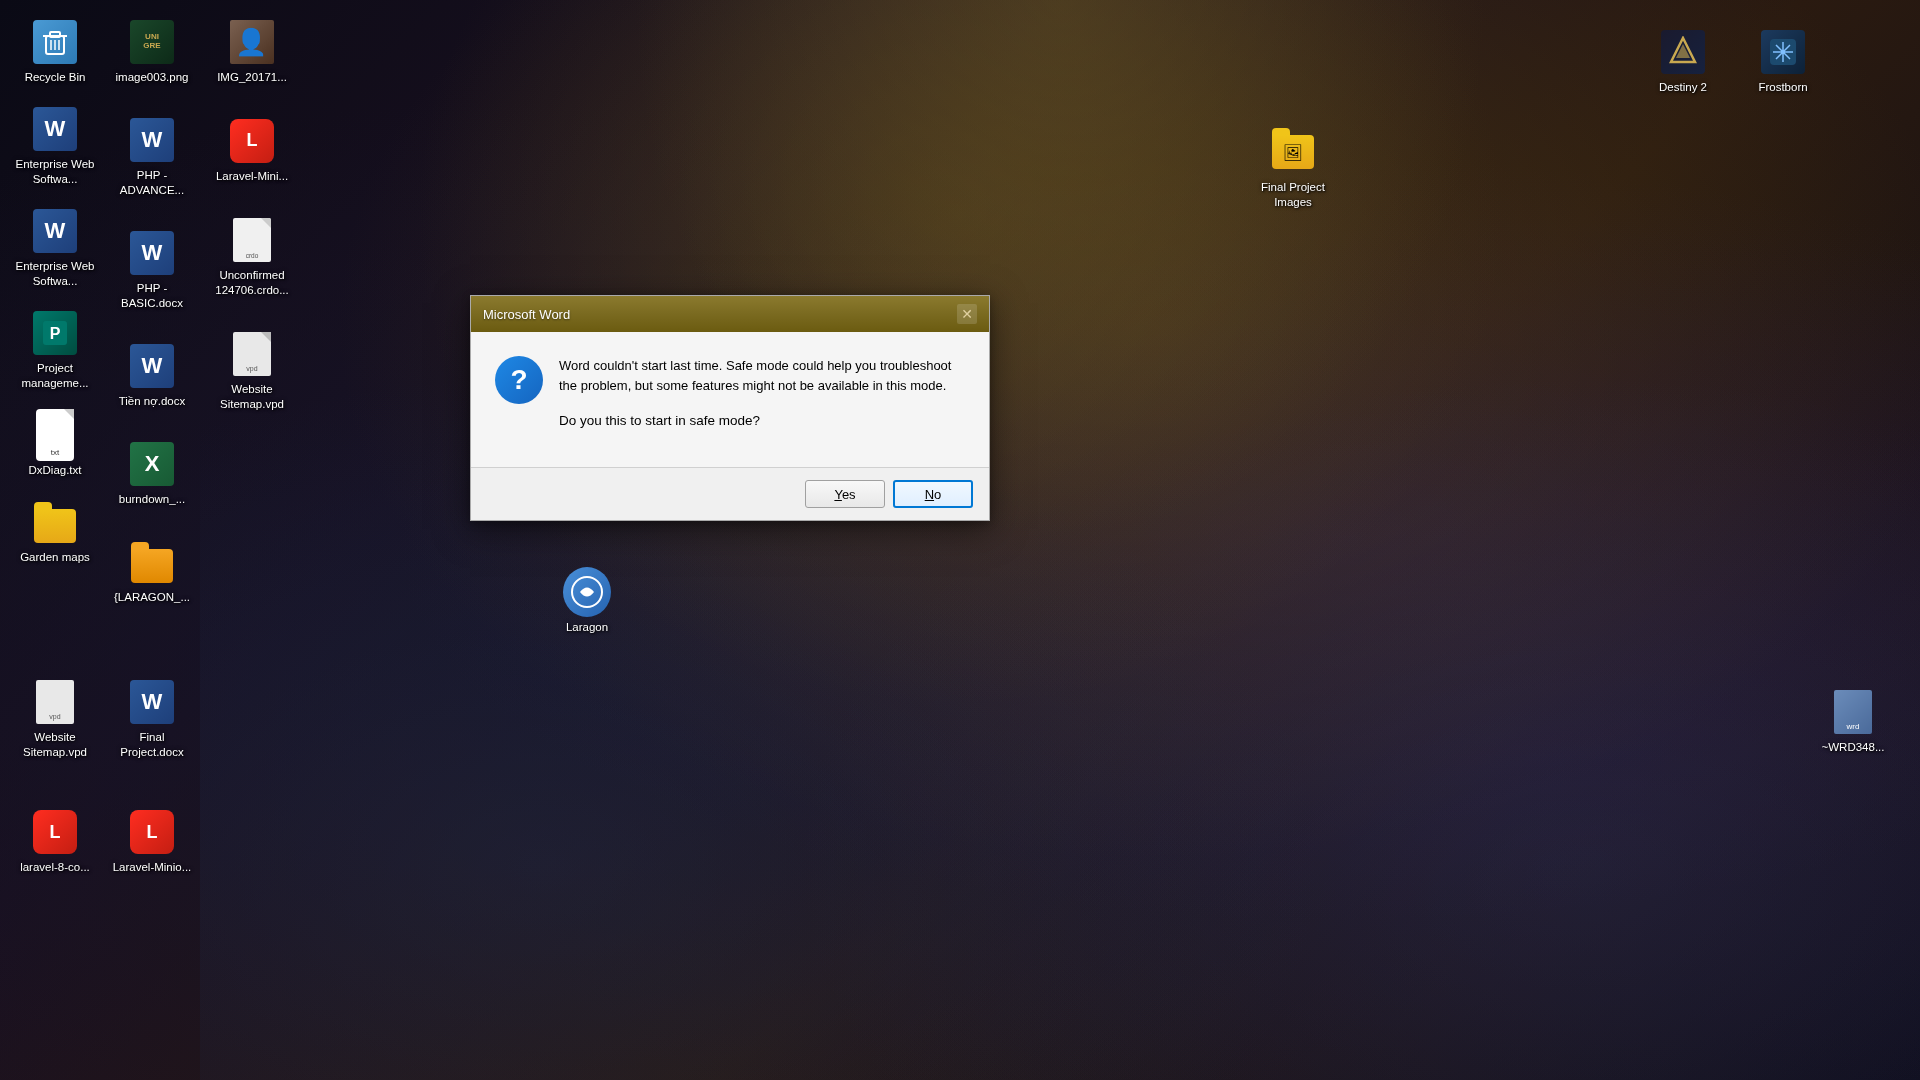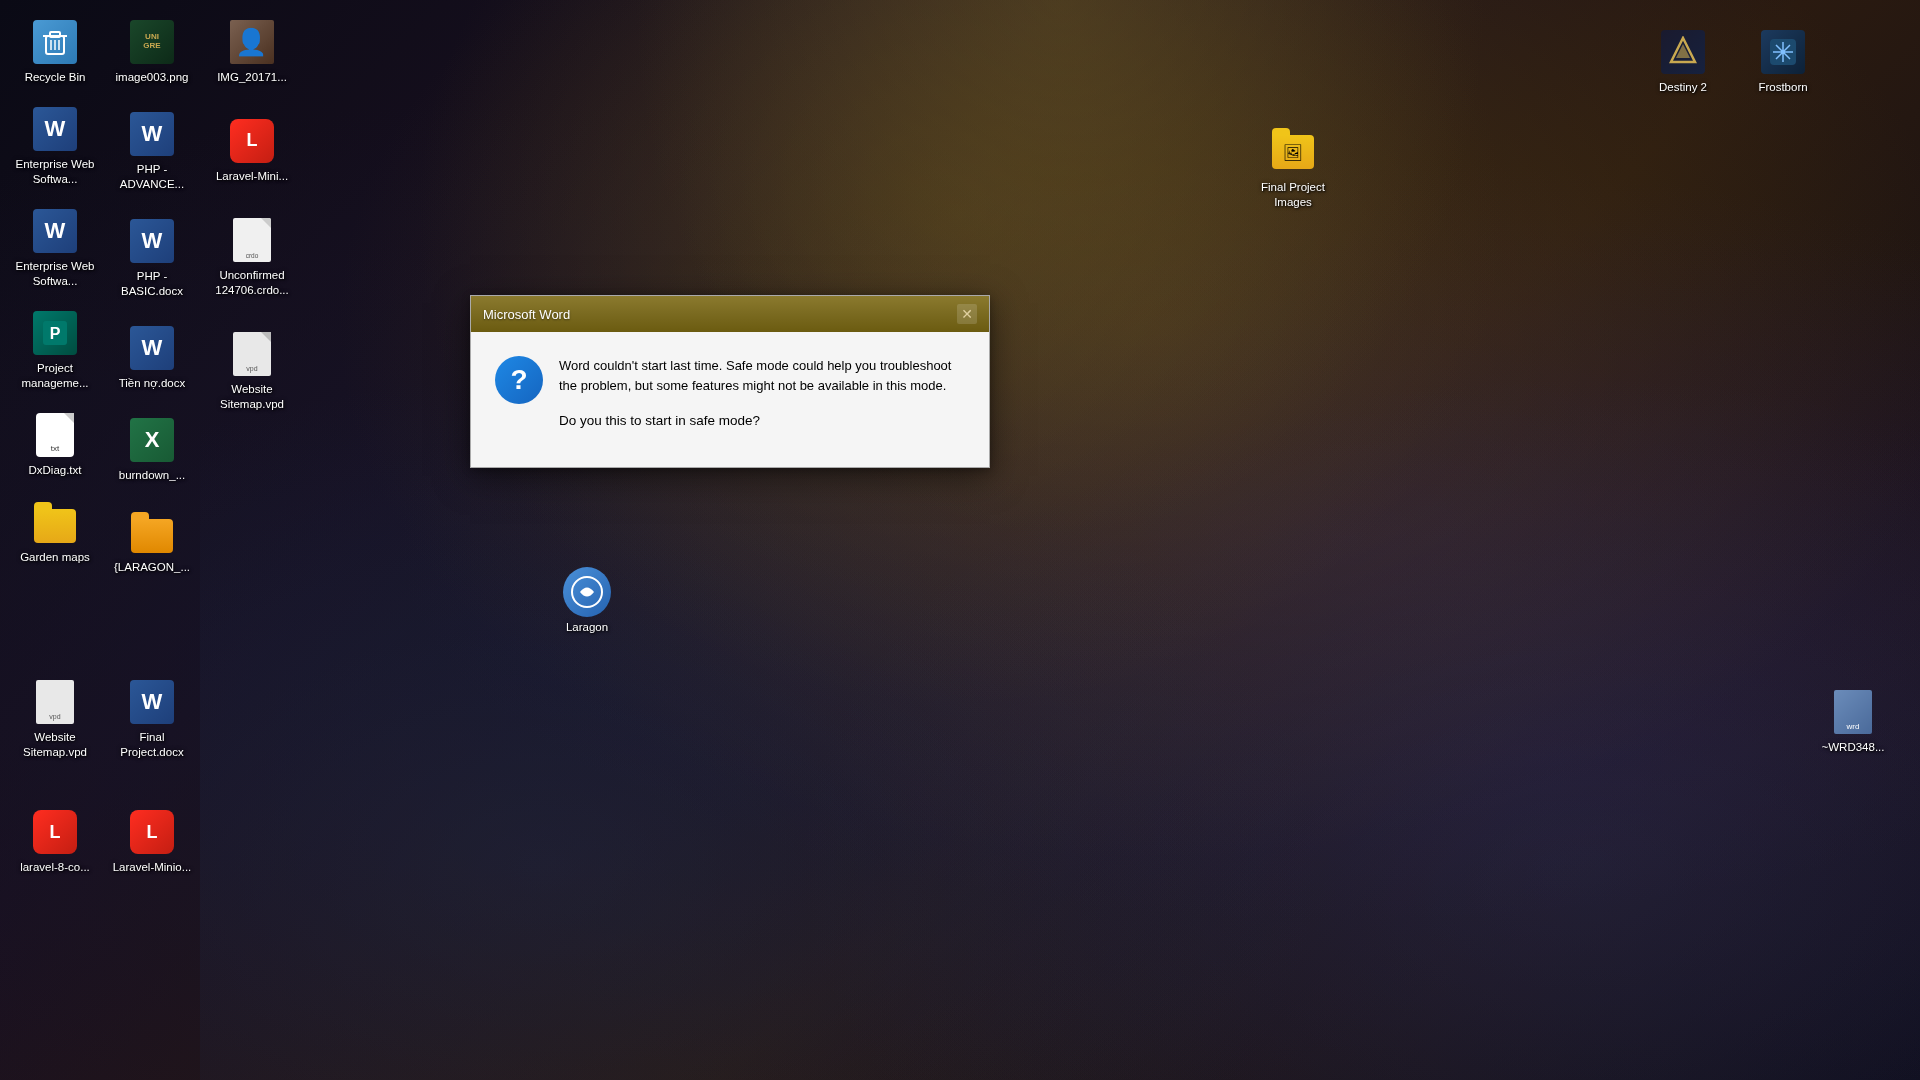--- a/index.html
+++ b/index.html
@@ -211,21 +211,21 @@
       width: 16px;
       height: 16px;
       border-radius: 50%;
       background: #e0e0e0;
     }
 
     .icon-txt {
       background: white;
       border-radius: 4px;
       width: 38px;
-      height: 44px;
+      height: 52px;
       display: flex;
       align-items: flex-end;
       justify-content: center;
       padding-bottom: 4px;
       font-size: 8px;
       color: #333;
       position: relative;
     }
     .icon-txt::before {
       content: '';
@@ -519,21 +519,21 @@
       <div class="icon-img">
         <div class="icon-folder">
           <div class="folder-shape"></div>
         </div>
       </div>
       <span class="icon-label">Garden maps</span>
     </div>
 
   </div>
 
-  <div style="position:absolute; top:10px; left:105px; display:flex; flex-direction:column; gap:9px;">
+  <div style="position:absolute; top:10px; left:105px; display:flex; flex-direction:column; gap:15px;">
 
     <div class="desktop-icon">
       <div class="icon-img">
         <div class="icon-uni" style="font-size:8px; color:#c8a850; background: linear-gradient(135deg,#1a472a,#0d2a18); border-radius:4px; width:44px; height:44px; display:flex; align-items:center; justify-content:center; text-align:center; font-weight:bold; line-height:1.1;">UNI<br>GRE</div>
       </div>
       <span class="icon-label">image003.png</span>
     </div>
 
     <div class="desktop-icon">
       <div class="icon-img">
@@ -720,15 +720,23 @@
           <span>?</span>
         </div>
 
         <div class="dialog-text">
           <p class="dialog-message">Word couldn't start last time. Safe mode could help you troubleshoot the problem, but some features might not be available in this mode.</p>
           <p class="dialog-question">Do you this to start in safe mode?</p>
         </div>
       </div>
     </div>
 
+    <div class="dialog-footer">
+      <button class="dialog-btn">
+        <span><u>Y</u>es</span>
+      </button>
+      <button class="dialog-btn focused">
+        <span><u>N</u>o</span>
+      </button>
+    </div>
   </div>
 
 </div>
 
 </body></html>

